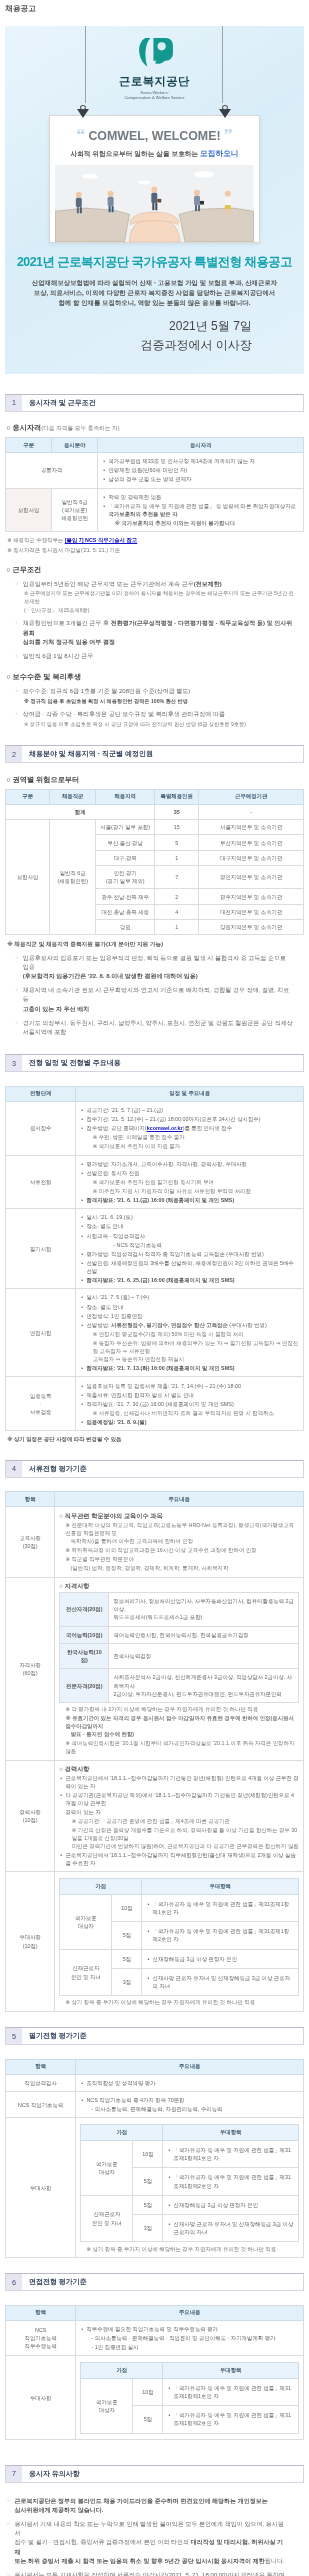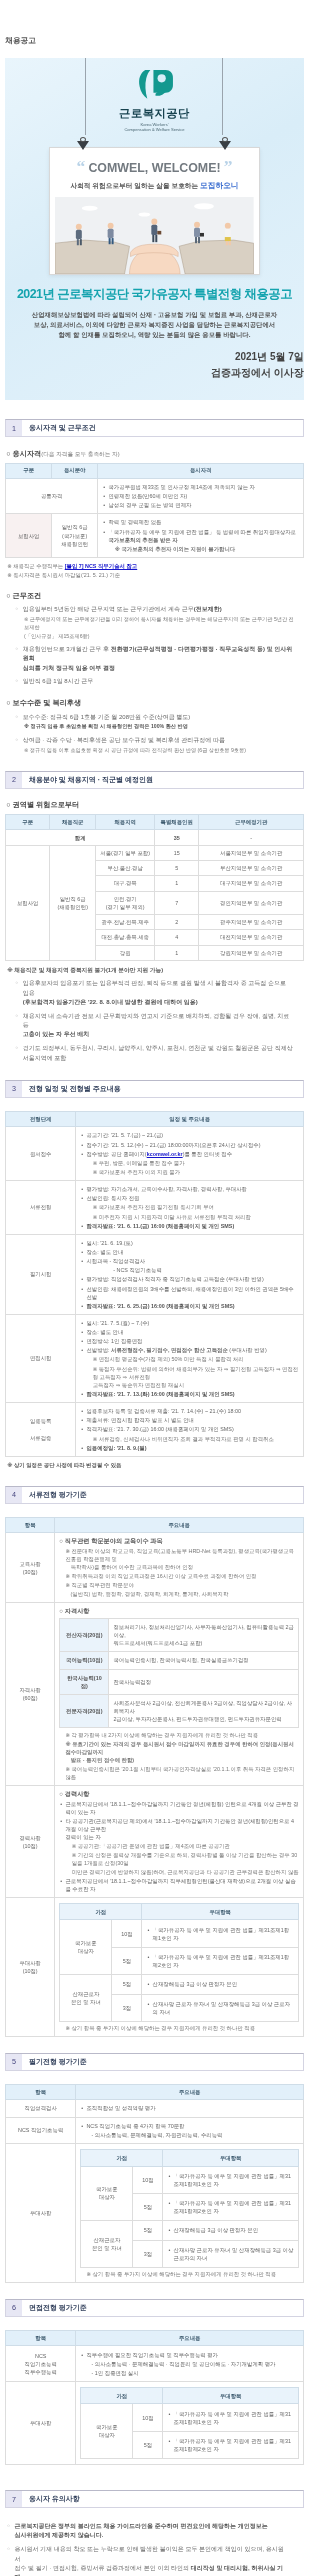--- a/index.html
+++ b/index.html
@@ -1,18 +1,18 @@
 <!DOCTYPE html>
 <html style="font-size:8.2px"><head>
 <meta charset="utf-8">
 <style>
   * { margin:0; padding:0; box-sizing:border-box; }
   body { width:309px; font-family:"Liberation Sans","DejaVu Sans",sans-serif; background:#fff; color:#666; }
   .page { width:309px; position:relative; }
-  .top-label { padding:4.1px 0 0 5.2px; font-size:7.7px; font-weight:bold; color:#555;margin-top:32px; }
+  .top-label { padding:4.1px 0 0 5.2px; font-size:7.7px; font-weight:bold; color:#555; }
 
   
   .banner { position:relative; margin:12.4px 5.2px 0 5.2px; padding:10.3px 0 18.5px 0;
             background:linear-gradient(150deg,#e9f5fc 0%,#d9edf8 45%,#e3f2fb 100%); text-align:center; overflow:hidden; }
   .string { position:absolute; top:0; width:0.5px; height:77px; background:#9aa4ad; }
   .string-l { left:80px; } .string-r { left:217px; }
   .logo-wrap { position:relative; z-index:2; }
   .logo-kr { font-size:11.3px; font-weight:bold; color:#16424f; margin-top:2px; letter-spacing:0.5px; }
   .logo-en { font-size:4.1px; color:#4a6672; margin-top:1px; line-height:1.3; }
   .poster { position:relative; margin:14.4px auto 0 auto; width:211px; background:#fff; border:0.5px solid #d8d8d8;
@@ -21,21 +21,21 @@
   .clip-l { left:27px; } .clip-r { right:27px; }
   .clip .tri { width:0; height:0; border-left:6.7px solid transparent; border-right:6.7px solid transparent; border-top:9.3px solid #3a3f44; }
   .clip .ring { position:absolute; top:-4.1px; left:3.1px; width:6.2px; height:5.2px; border:1px solid #555; border-radius:50%; background:transparent; }
   .poster-quote { position:relative; font-size:12.4px; font-weight:bold; color:#737a80; letter-spacing:0; }
   .qmark { font-family:"Liberation Serif","DejaVu Serif",serif; color:#b9d3e8; font-size:17.5px; vertical-align:top; line-height:0.6; padding:0 3.1px; }
   .poster-sub { margin-top:6.2px; font-size:6.7px; color:#555; font-weight:bold; }
   .poster-sub .hl { color:#3d6fd1; font-size:7.7px; font-weight:bold; }
   .illust { display:block; margin-top:5.2px; width:100%; height:77px; }
   .banner-title { margin-top:11.3px; font-size:12.4px; font-weight:bold; color:#14a3ae; letter-spacing:-0.5px; }
   .intro { margin-top:7.2px; font-size:6.4px; line-height:1.55; color:#555; font-weight:bold; }
-  .date-block { margin-top:9.3px; text-align:right; font-size:10px; font-weight:bold; color:#444; line-height:1.6; }
+  .date-block { margin-top:9.3px; padding-right:52px; text-align:right; font-size:12px; font-weight:normal; color:#444; line-height:1.6; }
 
   
   .sec { display:flex; margin:0 5.2px; border:0.5px solid #d4d4e2; border-top:0.5px solid #b9b9c9; height:18px; }
   .sec-no { width:15.5px; background:#e7e7f4; color:#45457e; font-size:7.2px; display:flex; align-items:center; justify-content:center; }
   .sec-title { display:flex; align-items:center; padding-left:7.2px; font-size:7px; font-weight:bold; color:#33415c; }
 
   
   .h2x { margin:11.3px 0 4.1px 6.2px; font-size:7.2px; font-weight:bold; color:#444; }
   .h2x::before { content:"○ "; color:#444; }
   .h2x .small { font-size:5.7px; font-weight:normal; color:#777; }

